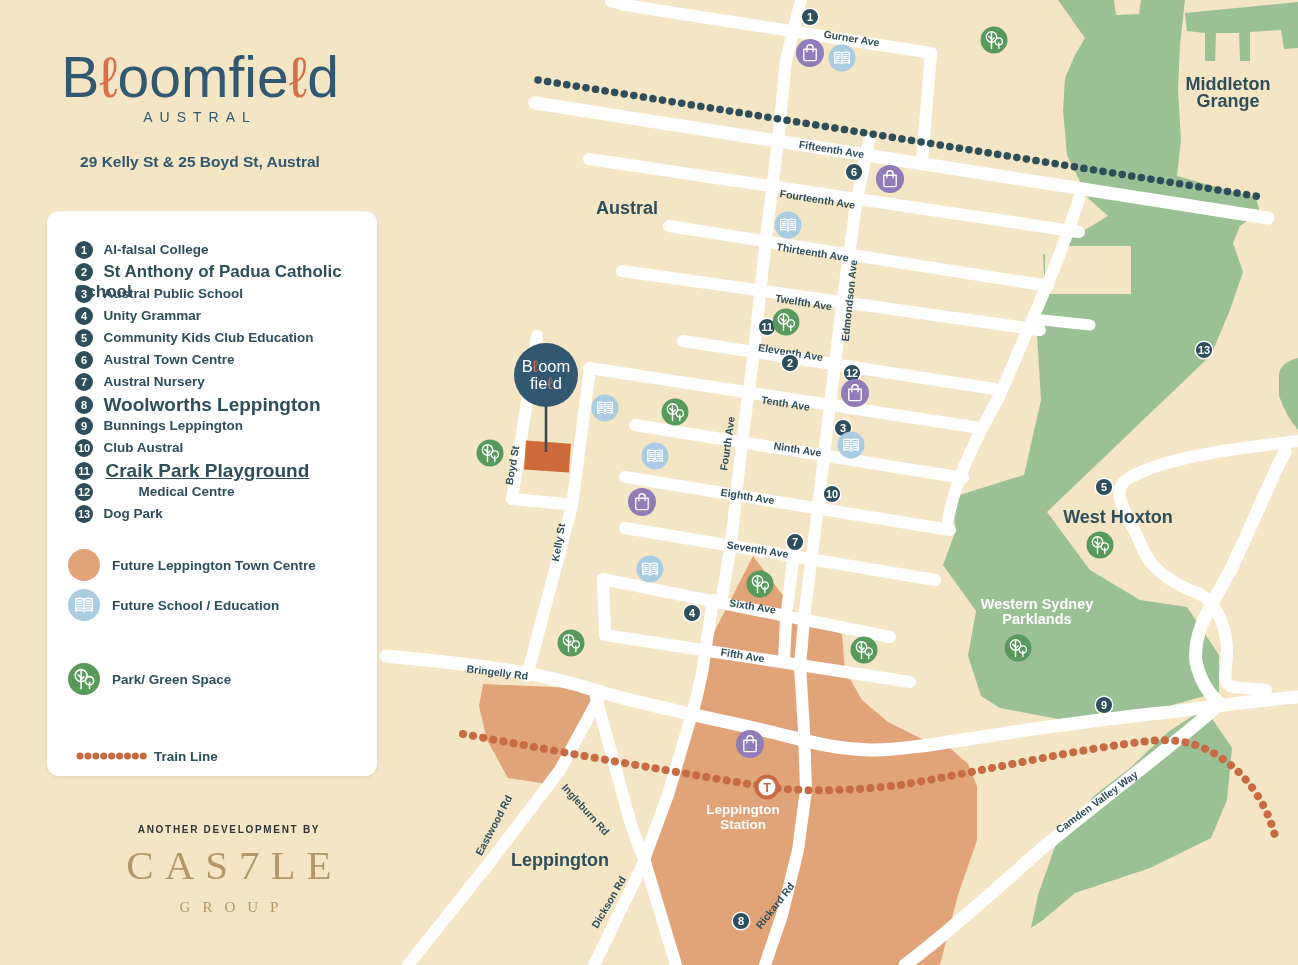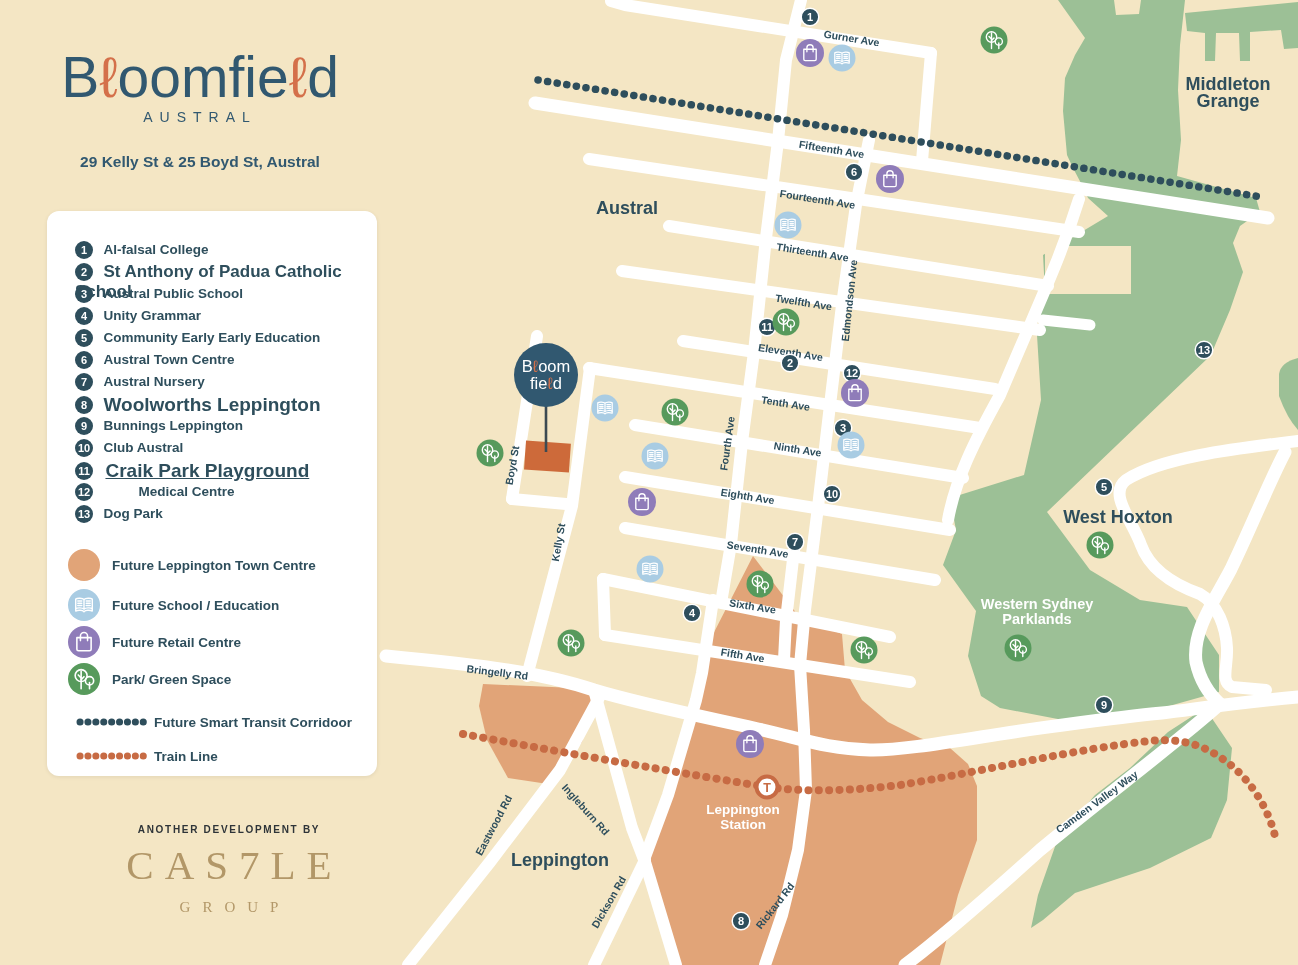--- a/index.html
+++ b/index.html
@@ -470,21 +470,21 @@
 <div style="position:absolute;left:28px;top:73px;height:20px;">
 <span style="display:inline-block;width:18px;height:18px;border-radius:50%;background:#2e4e5c;color:#fff;font-size:11px;font-weight:bold;text-align:center;line-height:18px;vertical-align:middle;">3</span>
 <span style="font-size:13.5px;font-weight:bold;color:#2e4e5c;vertical-align:middle;margin-left:6px;">Austral Public School</span></div>
 
 <div style="position:absolute;left:28px;top:95px;height:20px;">
 <span style="display:inline-block;width:18px;height:18px;border-radius:50%;background:#2e4e5c;color:#fff;font-size:11px;font-weight:bold;text-align:center;line-height:18px;vertical-align:middle;">4</span>
 <span style="font-size:13.5px;font-weight:bold;color:#2e4e5c;vertical-align:middle;margin-left:6px;">Unity Grammar</span></div>
 
 <div style="position:absolute;left:28px;top:117px;height:20px;">
 <span style="display:inline-block;width:18px;height:18px;border-radius:50%;background:#2e4e5c;color:#fff;font-size:11px;font-weight:bold;text-align:center;line-height:18px;vertical-align:middle;">5</span>
-<span style="font-size:13.5px;font-weight:bold;color:#2e4e5c;vertical-align:middle;margin-left:6px;">Community Early Early Education</span></div>
+<span style="font-size:13.5px;font-weight:bold;color:#2e4e5c;vertical-align:middle;margin-left:6px;">Community Kids Club Education</span></div>
 
 <div style="position:absolute;left:28px;top:139px;height:20px;">
 <span style="display:inline-block;width:18px;height:18px;border-radius:50%;background:#2e4e5c;color:#fff;font-size:11px;font-weight:bold;text-align:center;line-height:18px;vertical-align:middle;">6</span>
 <span style="font-size:13.5px;font-weight:bold;color:#2e4e5c;vertical-align:middle;margin-left:6px;">Austral Town Centre</span></div>
 
 <div style="position:absolute;left:28px;top:161px;height:20px;">
 <span style="display:inline-block;width:18px;height:18px;border-radius:50%;background:#2e4e5c;color:#fff;font-size:11px;font-weight:bold;text-align:center;line-height:18px;vertical-align:middle;">7</span>
 <span style="font-size:13.5px;font-weight:bold;color:#2e4e5c;vertical-align:middle;margin-left:6px;">Austral Nursery</span></div>
 
 <div style="position:absolute;left:28px;top:183px;height:20px;">
@@ -521,50 +521,36 @@
           <circle r="16" fill="#a9cce3"></circle>
           <g transform="scale(1.15)" stroke="#fff" stroke-width="1.25" fill="none" stroke-linejoin="round" stroke-linecap="round">
             <path d="M0,-4.8 C-1.2,-6.2 -6,-6.2 -7.2,-5.2 L-7.2,3.2 C-6,2.2 -1.2,2.2 0,3.6 C1.2,2.2 6,2.2 7.2,3.2 L7.2,-5.2 C6,-6.2 1.2,-6.2 0,-4.8 L0,3.6"></path>
             <path d="M-5.4,-3.4 L-1.9,-3.4 M-5.4,-1.5 L-1.9,-1.5 M-5.4,0.4 L-1.9,0.4 M1.9,-3.4 L5.4,-3.4 M1.9,-1.5 L5.4,-1.5 M1.9,0.4 L5.4,0.4"></path>
             <path d="M-7.2,3.2 L-7.2,5.2 C-5,4.2 -1.2,4.4 0,5.8 C1.2,4.4 5,4.2 7.2,5.2 L7.2,3.2"></path>
           </g>
         </g>
         <text x="44" y="21" font-size="13.5" font-weight="bold" fill="#2e4e5c">Future School / Education</text>
       </svg></div>
 
-<div style="position:absolute;left:21px;top:415px;"><svg width="320" height="34">
-        <g transform="translate(16 16)">
-          <circle r="16" fill="#8f7cb9"></circle>
-          <g transform="scale(1.15)" stroke="#fff" stroke-width="1.35" fill="none" stroke-linejoin="round" stroke-linecap="round">
-            <path d="M-6.2,-3.8 L6.2,-3.8 L6.2,6.2 Q6.2,7.6 4.8,7.6 L-4.8,7.6 Q-6.2,7.6 -6.2,6.2 Z"></path>
-            <path d="M-3.1,-1.2 L-3.1,-5.2 A3.1,3.1 0 0 1 3.1,-5.2 L3.1,-1.2"></path>
-          </g>
-        </g>
-        <text x="44" y="21" font-size="13.5" font-weight="bold" fill="#2e4e5c">Future Retail Centre</text>
-      </svg></div>
 
 <div style="position:absolute;left:21px;top:452px;"><svg width="320" height="34">
         <g transform="translate(16 16)">
           <circle r="16" fill="#579a5c"></circle>
           <g transform="scale(1.15)" stroke="#fff" stroke-width="1.4" fill="none" stroke-linecap="round">
             <circle cx="-2.5" cy="-3" r="5.2"></circle>
             <line x1="-2.5" y1="-7" x2="-2.5" y2="8.5"></line>
             <line x1="-2.5" y1="-1" x2="-5" y2="-3.5"></line>
             <line x1="-2.5" y1="0.5" x2="0" y2="-2"></line>
             <circle cx="4.8" cy="1.5" r="3.6"></circle>
             <line x1="4.8" y1="3" x2="4.8" y2="8.5"></line>
           </g>
         </g>
         <text x="44" y="21" font-size="13.5" font-weight="bold" fill="#2e4e5c">Park/ Green Space</text>
       </svg></div>
 
-<div style="position:absolute;left:21px;top:500px;"><svg width="330" height="24">
-        <line x1="12" y1="11" x2="80" y2="11" stroke="#2e4e5c" stroke-width="7" stroke-linecap="round" stroke-dasharray="0.1 7.8"></line>
-        <text x="86" y="16" font-size="13.5" font-weight="bold" fill="#2e4e5c">Future Smart Transit Corridoor</text>
-      </svg></div>
 
 <div style="position:absolute;left:21px;top:534px;"><svg width="330" height="24">
         <line x1="12" y1="11" x2="80" y2="11" stroke="#c76b44" stroke-width="7" stroke-linecap="round" stroke-dasharray="0.1 7.8"></line>
         <text x="86" y="16" font-size="13.5" font-weight="bold" fill="#2e4e5c">Train Line</text>
       </svg></div>
 
 </div>
 
 <div style="position:absolute;left:0px;top:824px;width:400px;text-align:center;padding-left:29px;">
 <div style="font-size:10px;font-weight:bold;letter-spacing:1.7px;color:#2e3438;">ANOTHER DEVELOPMENT BY</div>

